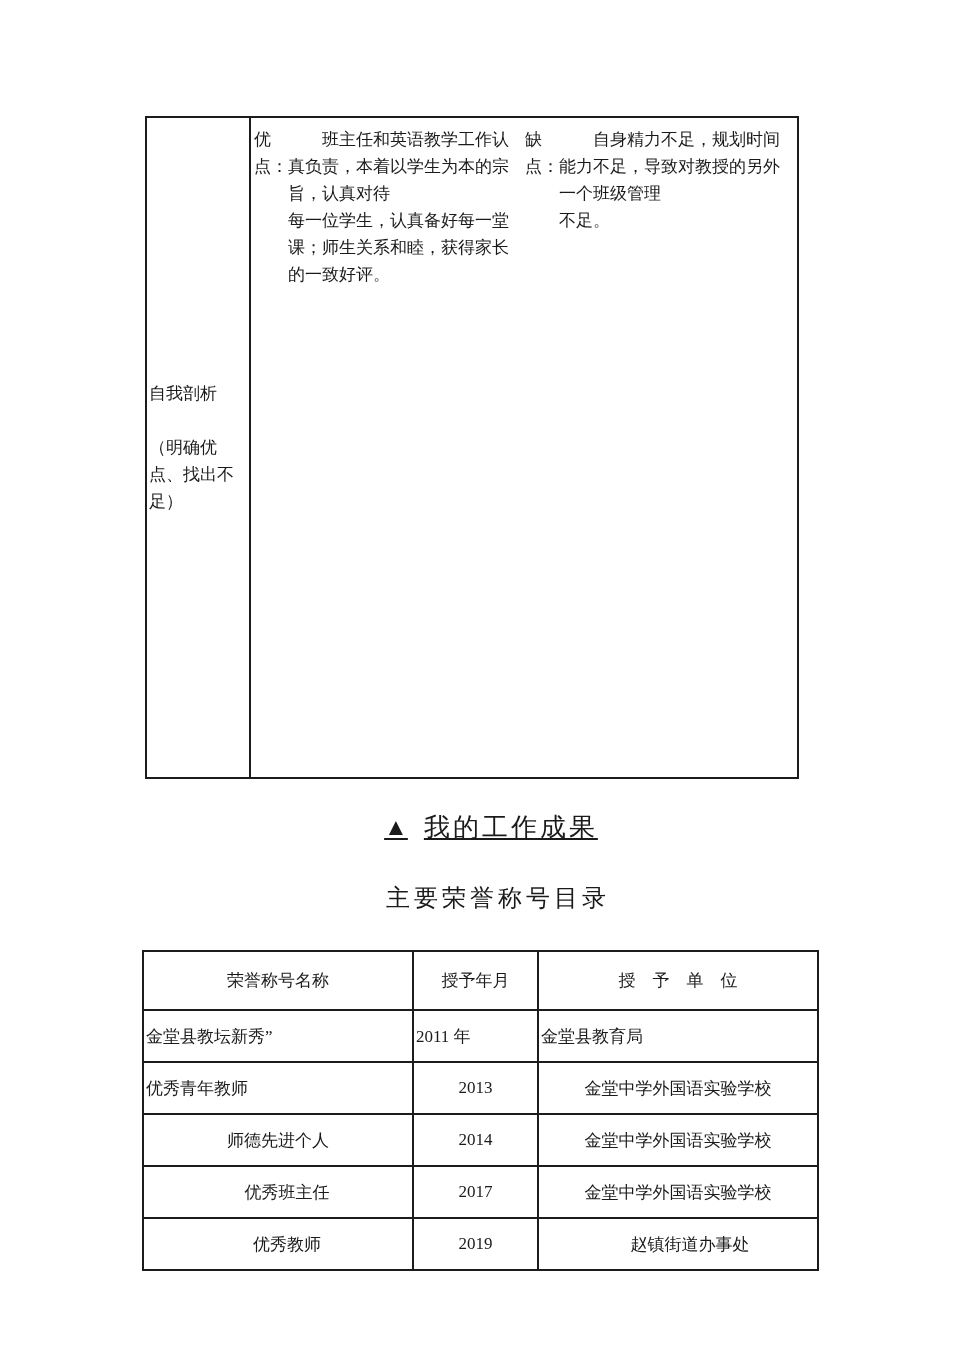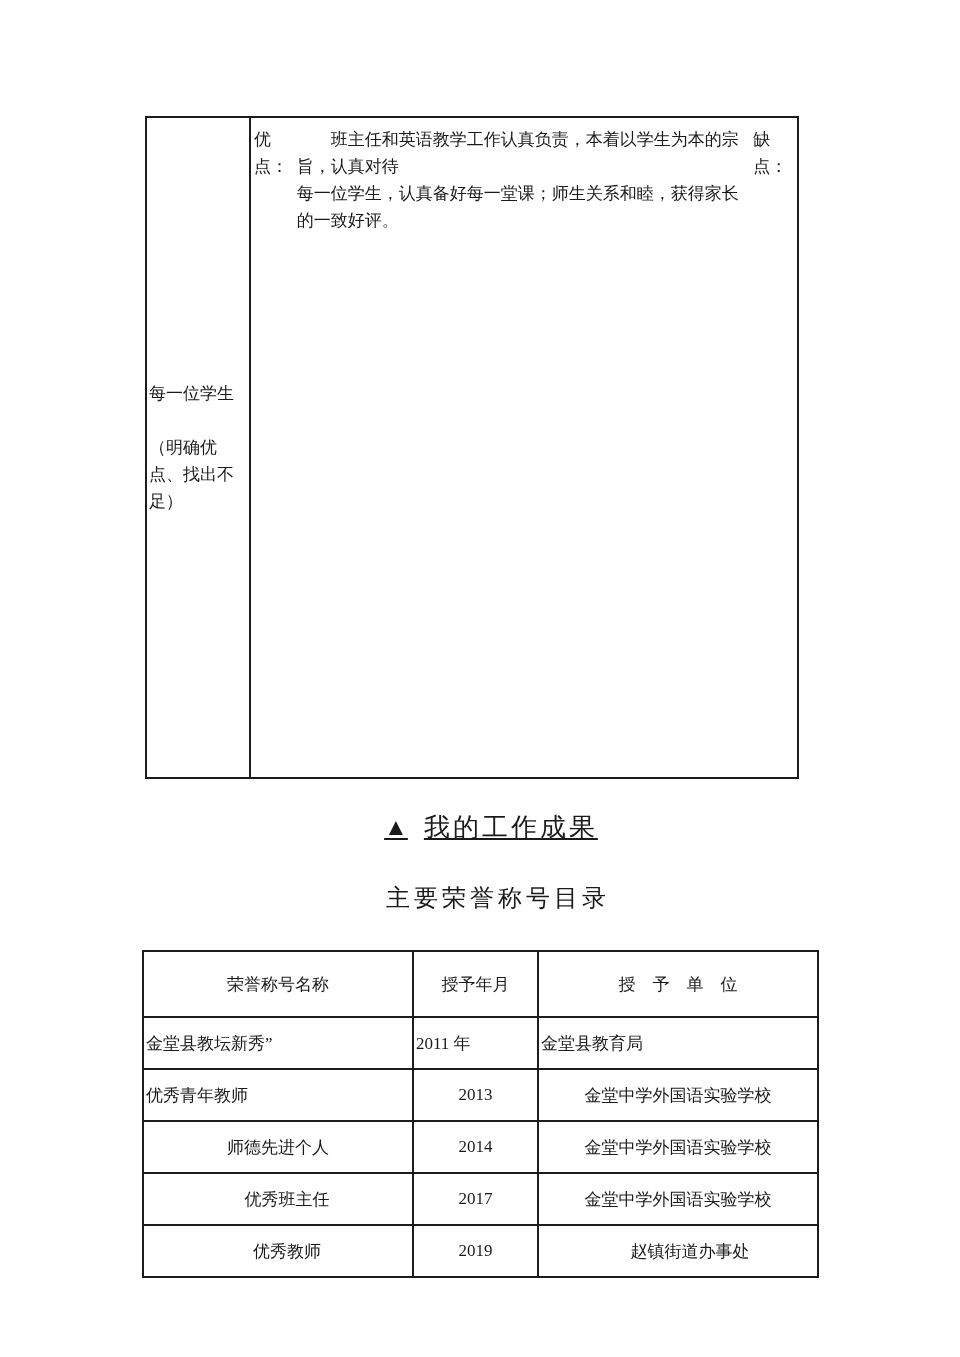--- a/index.html
+++ b/index.html
@@ -40,45 +40,47 @@
   }
 
   
   table.honors {
     position:absolute; left:142px; top:950px; width:675px;
     border-collapse:collapse; table-layout:fixed; font-size:17px;
   }
   table.honors th, table.honors td {
     border:2px solid #1c1c1c; font-weight:normal; vertical-align:middle;
   }
-  table.honors tr.hdr { height:66px; }
+  table.honors tr.hdr { height:59px; }
   table.honors tr.row { height:52px; }
   table.honors th { text-align:center; }
   .al   { text-align:left; padding-left:2px; }
   .ac   { text-align:center;font-family:Liberation Serif, serif; }
   .ind1 { text-align:center; }
   .ind2 { text-align:center; padding-left:18px; }
   .shift{ text-align:center; padding-left:24px; }
 </style>
 </head>
 <body>
 
 <div class="page">
 
   <div class="sa-table">
-    <div class="sa-left">每一位学生
+    <div class="sa-left">自我剖析
 
 （明确优
 点、找出不
 足）</div>
     <div class="sa-right">
       <p class="label">优点：</p>
       <p class="body">班主任和英语教学工作认真负责，本着以学生为本的宗旨，认真对待
 每一位学生，认真备好每一堂课；师生关系和睦，获得家长的一致好评。</p>
       <p class="label">缺点：</p>
+      <p class="body">自身精力不足，规划时间能力不足，导致对教授的另外一个班级管理
+不足。</p>
     </div>
   </div>
 
   <div class="h1">
     <span class="tri">▲</span><span>我的工作成果</span>
   </div>
 
   <div class="h2">主要荣誉称号目录</div>
 
   <table class="honors">

